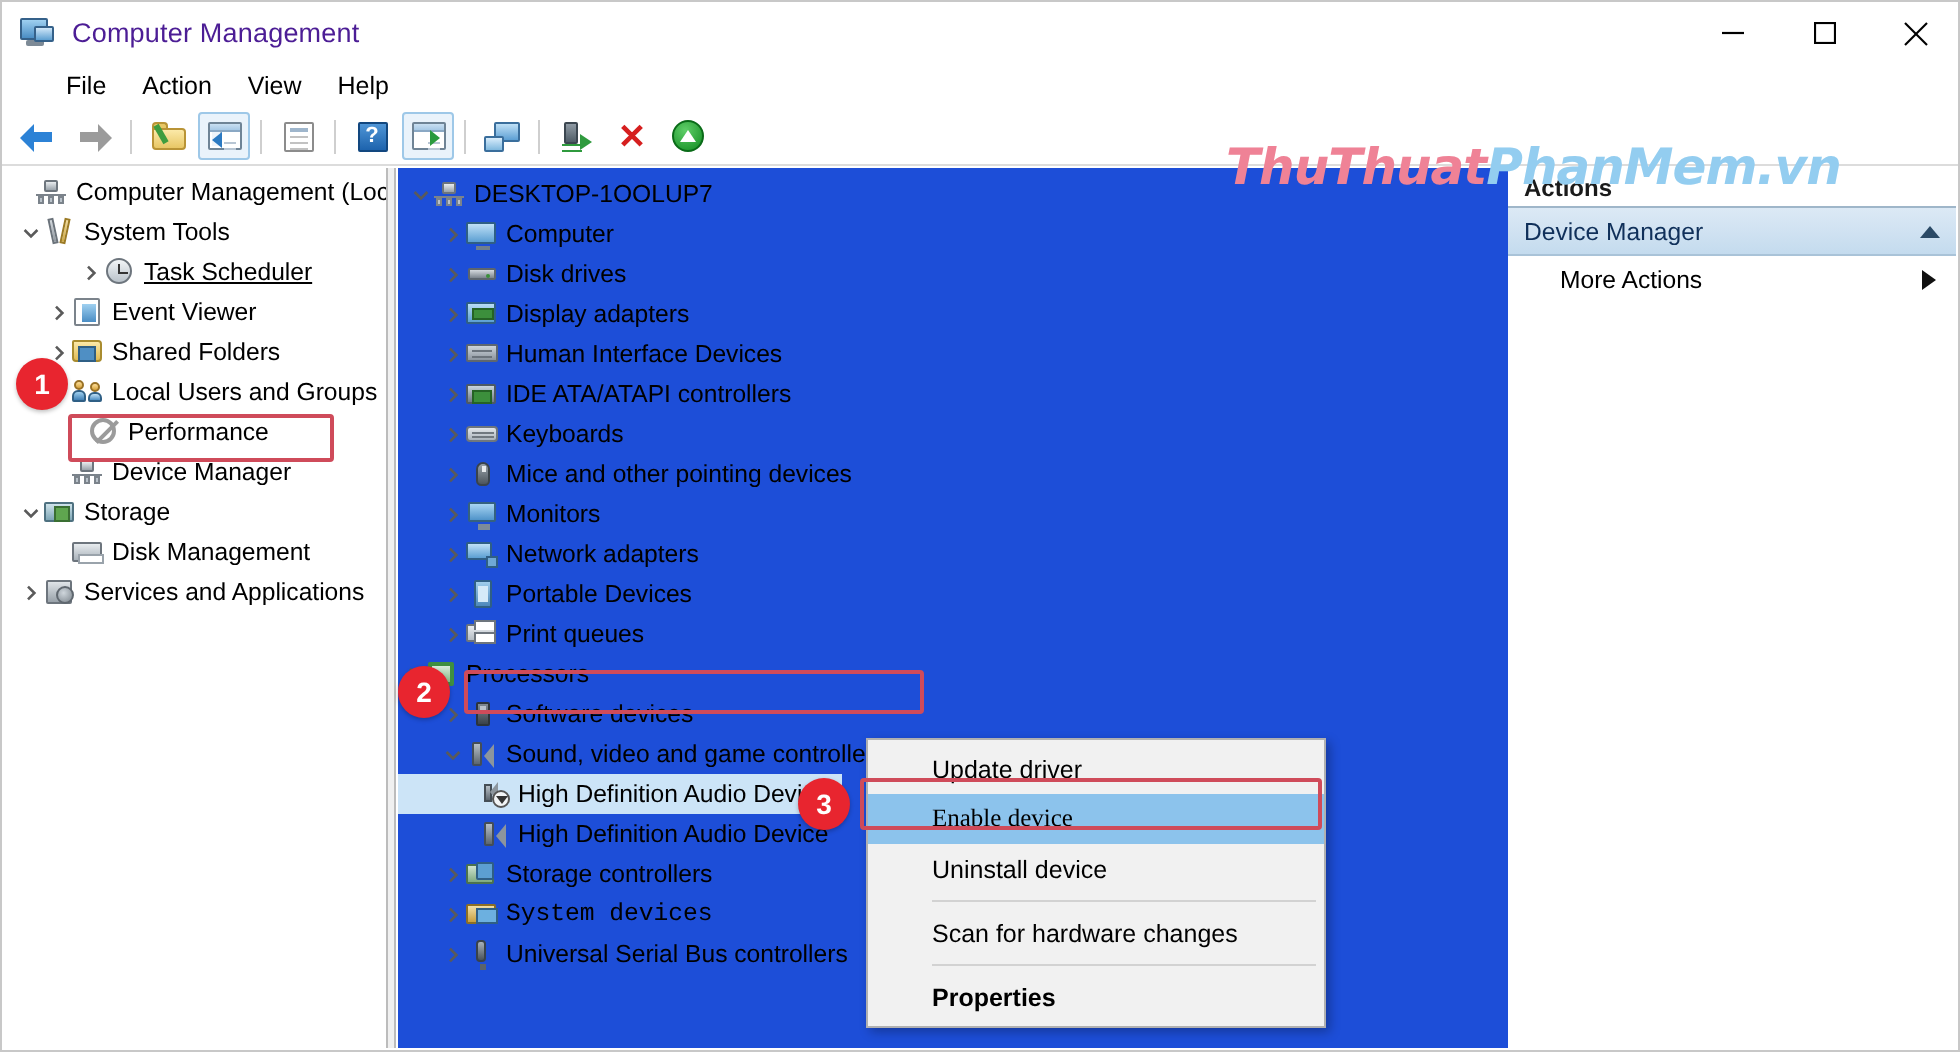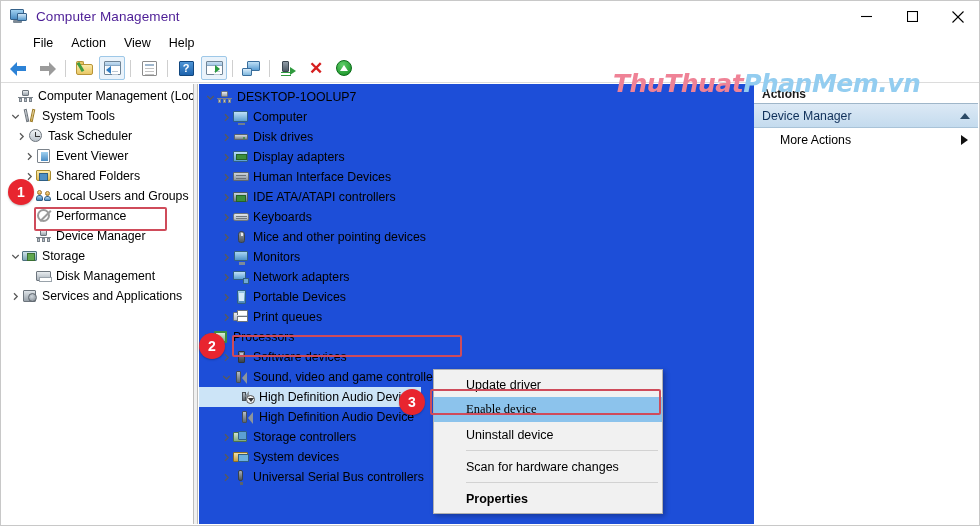--- a/index.html
+++ b/index.html
@@ -625,21 +625,21 @@
         </span>
         <span class="row-ico">
           <span class="ic-tools">
               <span class="w1"></span>
               <span class="w2"></span>
             </span>
         </span>
         <span class="row-label">System Tools</span>
       </div>
 
-      <div class="row" style="padding-left:12px;">
+      <div class="row" style="padding-left:36px;text-decoration:underline;">
         <span class="chev">
           <svg width="9" height="9" viewBox="0 0 9 9">
               <path d="M3 1.3 L6.2 4.5 L3 7.7" fill="none" stroke="#5a5a5a" stroke-width="1.3"></path>
             </svg>
         </span>
         <span class="row-ico">
             <span class="ic-clock"></span>
           </span>
         <span class="row-label">Task Scheduler</span>
       </div>
@@ -678,21 +678,21 @@
           <span class="ic-users">
               <span class="h1"></span>
               <span class="b1"></span>
               <span class="h2"></span>
               <span class="b2"></span>
             </span>
         </span>
         <span class="row-label">Local Users and Groups</span>
       </div>
 
-      <div class="row" style="padding-left:20px;">
+      <div class="row" style="padding-left:4px;margin-left:24px;">
         <span class="chev"></span>
         <span class="row-ico">
             <span class="ic-perf"></span>
           </span>
         <span class="row-label">Performance</span>
       </div>
 
       <div class="row" style="padding-left:20px;">
         <span class="chev"></span>
         <span class="row-ico">
@@ -957,21 +957,21 @@
             <svg width="9" height="9" viewBox="0 0 9 9">
               <path d="M3 1.3 L6.2 4.5 L3 7.7" fill="none" stroke="#5a5a5a" stroke-width="1.3"></path>
             </svg>
           </span>
         <span class="row-ico">
             <span class="ic-storctrl"></span>
           </span>
         <span class="row-label">Storage controllers</span>
       </div>
 
-      <div class="row" style="padding-left:20px;">
+      <div class="row" style="padding-left:20px;font-family:Liberation Mono, monospace;">
         <span class="chev">
             <svg width="9" height="9" viewBox="0 0 9 9">
               <path d="M3 1.3 L6.2 4.5 L3 7.7" fill="none" stroke="#5a5a5a" stroke-width="1.3"></path>
             </svg>
           </span>
         <span class="row-ico">
             <span class="ic-sysdev"></span>
           </span>
         <span class="row-label">System devices</span>
       </div>

